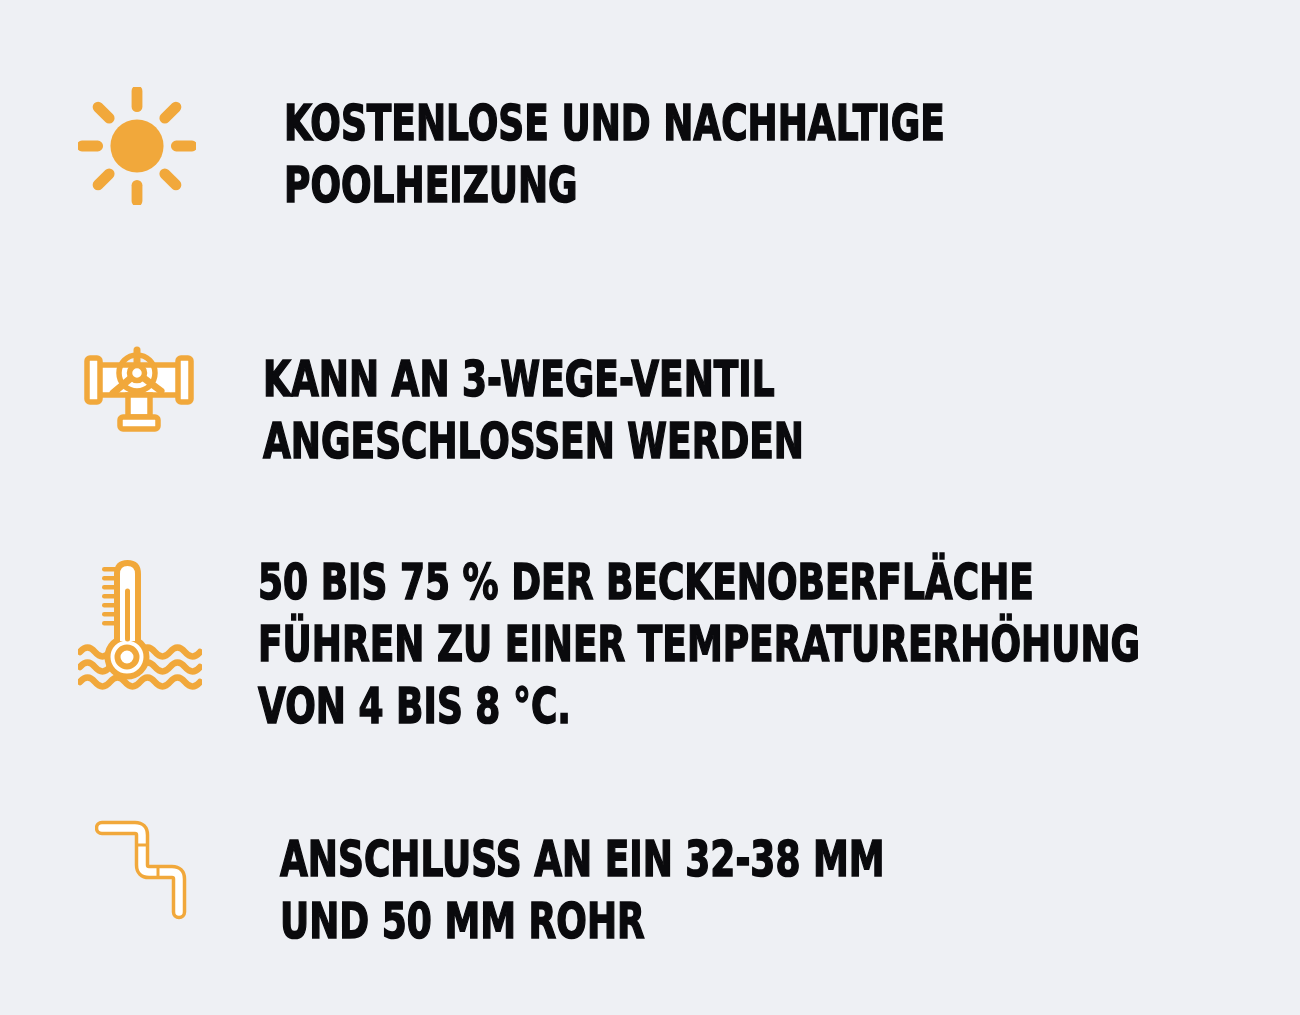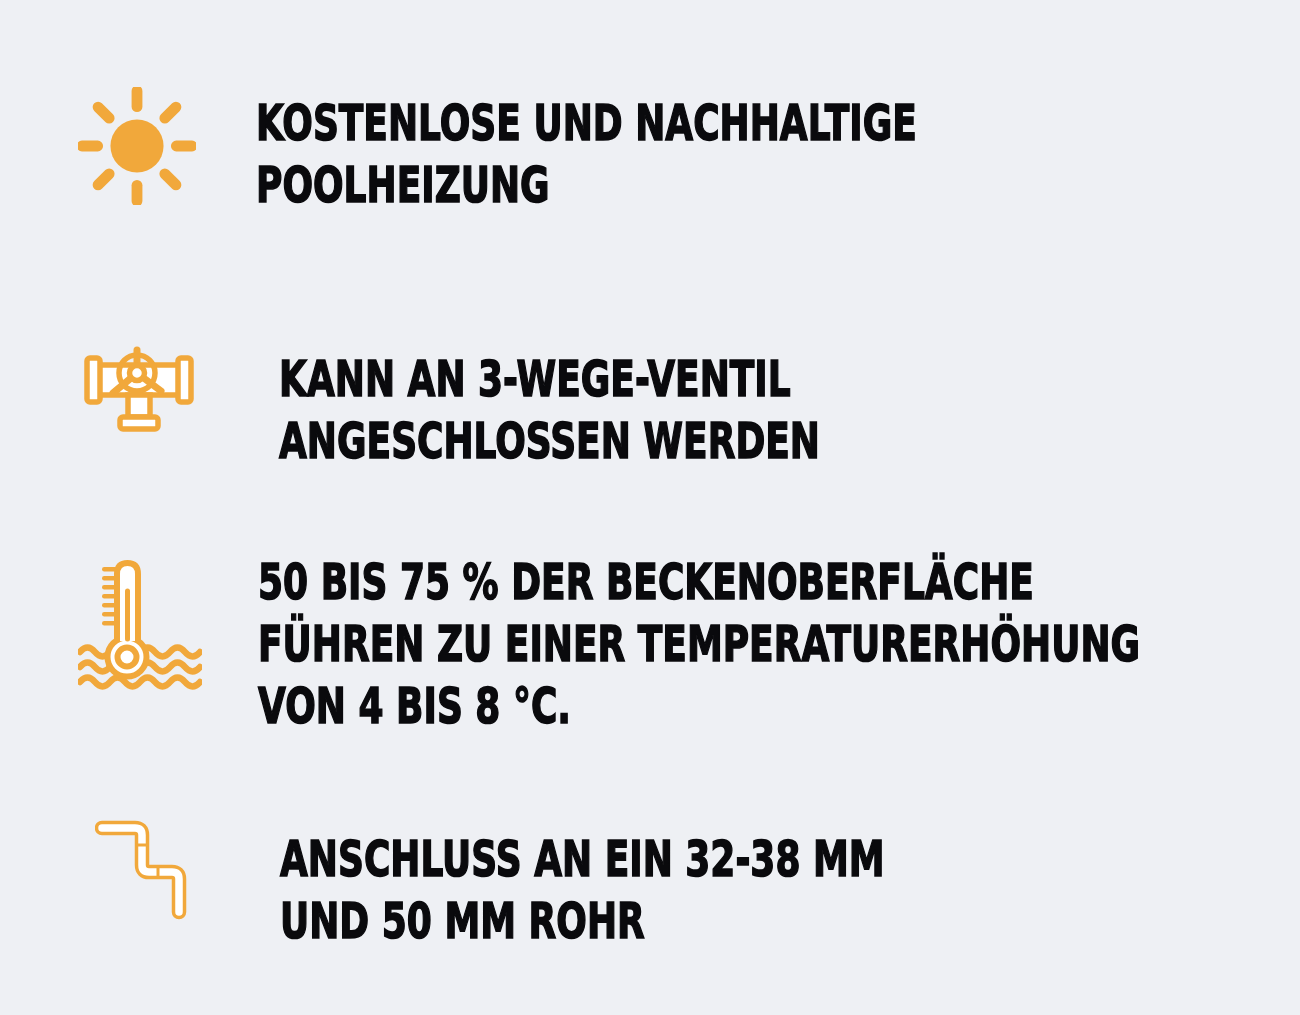--- a/index.html
+++ b/index.html
@@ -42,21 +42,21 @@
         <line x1="60" y1="100" x2="60" y2="116"></line>
         <line x1="20" y1="60" x2="4" y2="60"></line>
         <line x1="100" y1="60" x2="116" y2="60"></line>
         <line x1="88.3" y1="31.7" x2="99.6" y2="20.4"></line>
         <line x1="31.7" y1="31.7" x2="20.4" y2="20.4"></line>
         <line x1="88.3" y1="88.3" x2="99.6" y2="99.6"></line>
         <line x1="31.7" y1="88.3" x2="20.4" y2="99.6"></line>
       </g>
     </svg>
   </div>
-  <div class="text" style="left:256px;top:92px">
+  <div class="text" style="left:284px;top:92px">
     <div class="line">KOSTENLOSE UND NACHHALTIGE</div>
     <div class="line">POOLHEIZUNG</div>
   </div>
 </div>
 
 <div class="feature">
   <div class="icon" style="left:83px;top:343px;width:112px;height:90px">
     <svg viewBox="0 0 112 90" aria-hidden="true">
       <rect class="ic-stroke-white" stroke-width="5.5" x="15" y="22" width="82" height="30" rx="2"></rect>
       <circle class="ic-stroke" stroke-width="5.5" cx="54" cy="30" r="18"></circle>
@@ -65,21 +65,21 @@
       <rect class="ic-stroke-white" stroke-width="5.5" x="4" y="15" width="13" height="44" rx="3"></rect>
       <rect class="ic-stroke-white" stroke-width="5.5" x="95" y="15" width="13" height="44" rx="3"></rect>
       <g class="ic-stroke" stroke-width="7" stroke-linecap="round">
         <line x1="54" y1="30" x2="54" y2="7"></line>
         <line x1="54" y1="30" x2="30" y2="50"></line>
         <line x1="54" y1="30" x2="78" y2="48"></line>
       </g>
       <circle class="ic-stroke-white" stroke-width="5.5" cx="54" cy="30" r="7.5"></circle>
     </svg>
   </div>
-  <div class="text" style="left:279px;top:348px">
+  <div class="text" style="left:263px;top:348px">
     <div class="line">KANN AN 3-WEGE-VENTIL</div>
     <div class="line">ANGESCHLOSSEN WERDEN</div>
   </div>
 </div>
 
 <div class="feature">
   <div class="icon" style="left:78px;top:553px;width:124px;height:140px">
     <svg viewBox="0 0 124 140" aria-hidden="true">
       <g class="ic-fill">
         <rect x="24" y="14" width="15" height="4.5" rx="2.2"></rect>

